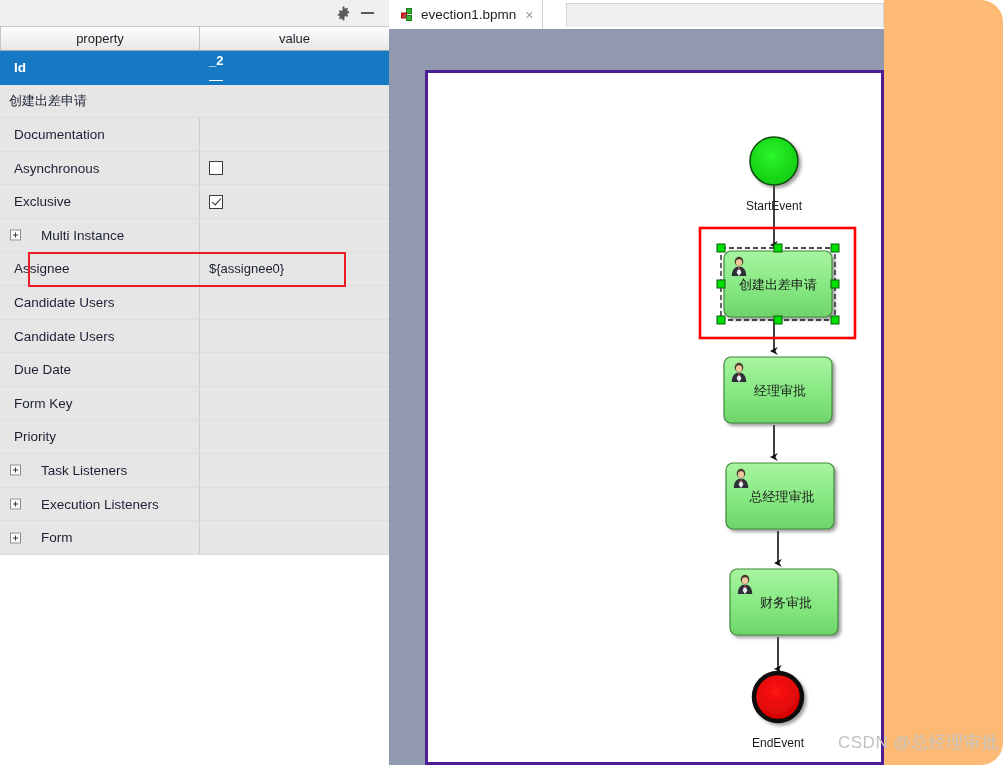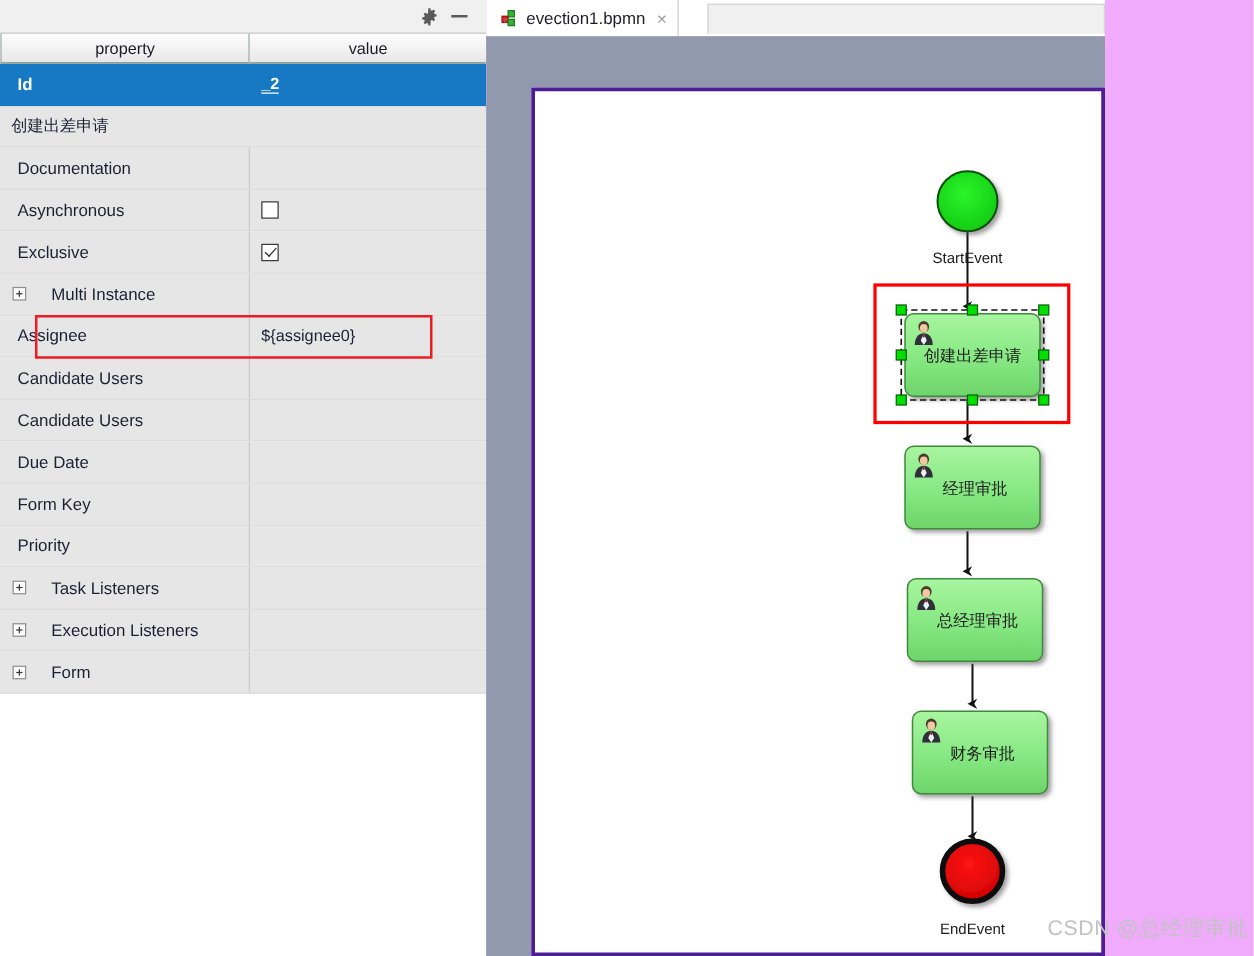--- a/index.html
+++ b/index.html
@@ -14,22 +14,22 @@
     overflow: hidden;
     font-family: "Liberation Sans", sans-serif;
     -webkit-font-smoothing: antialiased;
   }
 
   
   #props-panel {
     position: absolute;
     left: 0; top: 0;
     width: 389px;
-    height: 765px;
-    background: #14532d;
+    height: 675px;
+    background: #7f1d1d;
     border-right: 1px solid #9a9a9a;
     box-sizing: border-box;
   }
   #props-toolbar {
     position: absolute;
     left: 0; top: 0;
     width: 389px; height: 27px;
     background: #f0f0f0;
     border-bottom: 1px solid #c8c8c8;
     box-sizing: border-box;
@@ -136,41 +136,42 @@
   }
   .cb.checked::after {
     content: "";
     position: absolute;
     left: 3.5px; top: 0.5px;
     width: 4px; height: 8px;
     border: solid #2b2b2b;
     border-width: 0 1.6px 1.6px 0;
     transform: rotate(42deg);
   }
-  .val-underline { border-bottom: 1px solid #ffffff; padding-bottom:0px; }
+  .val-underline { border-bottom: 1px solid #ffffff; padding-bottom:12px; }
 
   
   #assignee-highlight {
     position: absolute;
     left: 28px;
     top: 252px;
     width: 318px;
     height: 35px;
     border: 2.5px solid #ed1c24;
     box-sizing: border-box;
     pointer-events: none;
     z-index: 6;
   }
 
   
   #editor-area {
     position: absolute;
     left: 389px; top: 0;
     width: 614px; height: 765px;
-    background: #f0abfc;
+    background: #fdba74;
+    border-radius: 22px;
   }
   #tabbar {
     position: absolute;
     left: 0; top: 0;
     width: 495px; height: 29px;
     background: #ffffff;
     box-sizing: border-box;
   }
   #tab-active {
     position: absolute;

